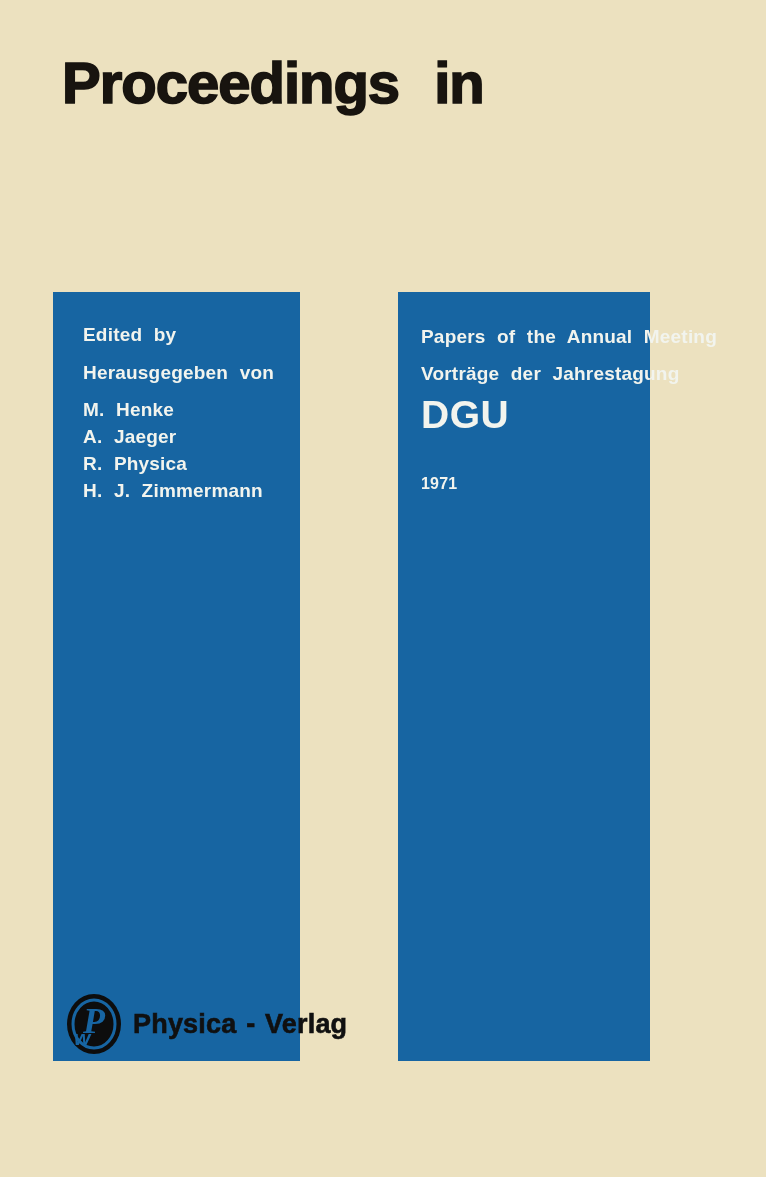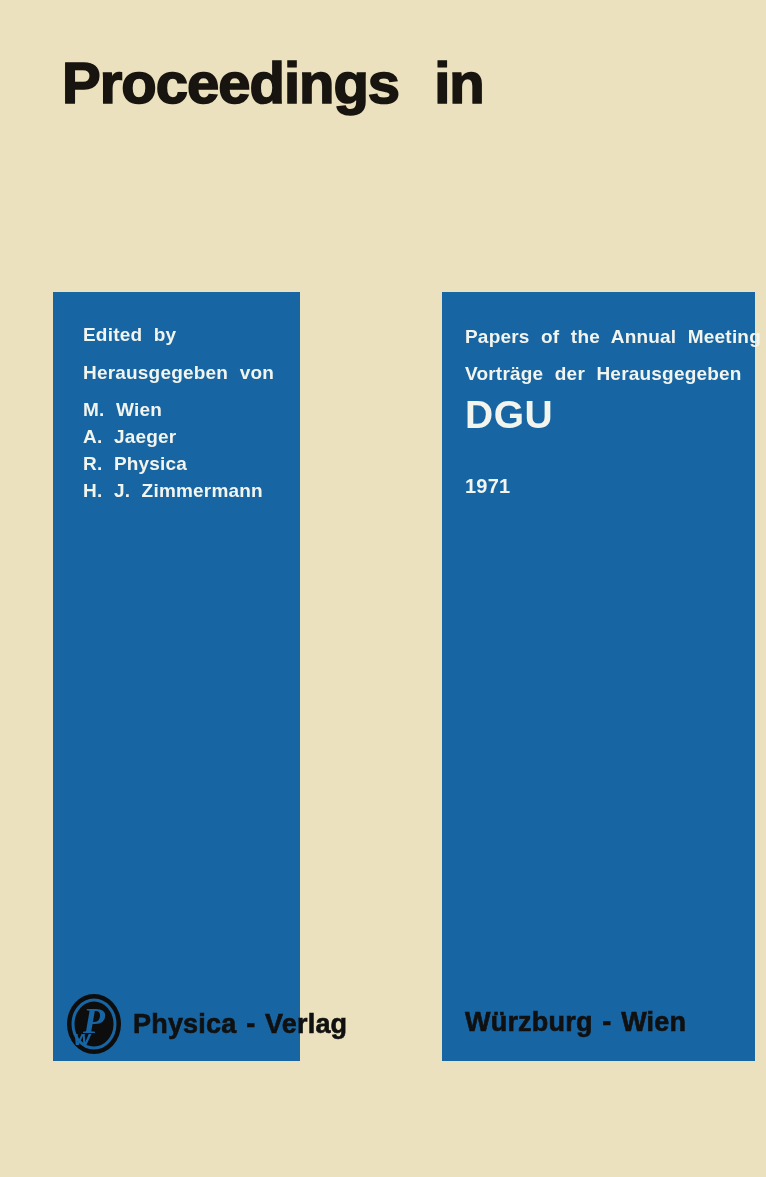--- a/index.html
+++ b/index.html
@@ -37,21 +37,21 @@
   .title-line.l1{top:54px;}
   .title-line.l2{top:156px;}
   
   .panel{
     position:absolute;
     top:292px;
     height:769px;
     background:var(--blue);
   }
   .panel-left{left:53px;width:247px;}
-  .panel-right{left:398px;width:313px;margin-left:44px;}
+  .panel-right{left:398px;width:252px;}
   .p-text{
     position:absolute;
     color:var(--panel-text);
     font-size:19px;
     font-weight:bold;
     letter-spacing:.2px;
     word-spacing:6px;
     white-space:nowrap;
     line-height:1;
   }
@@ -59,21 +59,21 @@
   .panel-right .p-text{left:23px;}
   .pos-edited{top:33px;}
   .pos-heraus{top:71px;}
   .pos-name0{top:108px;}
   .pos-name1{top:135px;}
   .pos-name2{top:162px;}
   .pos-name3{top:189px;}
   .pos-sub1{top:35px;}
   .pos-sub2{top:72px;}
   .pos-org{top:103px;font-size:39px;letter-spacing:.5px;}
-  .pos-year{top:184px;font-size:20px;}
+  .pos-year{top:184px;font-size:16px;}
   
   .footer-row{
     position:absolute;
     bottom:6px;left:13px;
     height:62px;
     display:flex;
     align-items:center;
     gap:11px;
   }
   .pub-text{
@@ -95,42 +95,39 @@
 </head>
 <body>
 
 <div class="cover">
 
   <div class="title-line l1">Proceedings in</div>
 
   <div class="panel panel-left">
     <div class="p-text pos-edited">Edited by</div>
     <div class="p-text pos-heraus">Herausgegeben von</div>
-    <div class="p-text pos-name0">M. Wien</div>
+    <div class="p-text pos-name0">M. Henke</div>
     <div class="p-text pos-name1">A. Jaeger</div>
     <div class="p-text pos-name2">R. Physica</div>
     <div class="p-text pos-name3">H. J. Zimmermann</div>
 
     <div class="footer-row">
       <span class="logo">
         <svg viewBox="0 0 56 62" width="56" height="62" xmlns="http://www.w3.org/2000/svg">
           <ellipse cx="28" cy="31" rx="27" ry="30" fill="#0d0d0d"></ellipse>
           <ellipse cx="28" cy="31" rx="21" ry="24" fill="none" stroke="#1765A2" stroke-width="3"></ellipse>
           <text x="17" y="40" font-family="Liberation Serif, serif" font-style="italic" font-weight="bold" font-size="36" fill="#1765A2">P</text>
           <text x="8" y="52" font-family="Liberation Sans, sans-serif" font-style="italic" font-weight="bold" font-size="21" fill="#1765A2">w</text>
         </svg>
       </span>
       <span class="pub-text">Physica - Verlag</span>
     </div>
   </div>
 
   <div class="panel panel-right">
     <div class="p-text pos-sub1">Papers of the Annual Meeting</div>
-    <div class="p-text pos-sub2">Vorträge der Herausgegeben</div>
+    <div class="p-text pos-sub2">Vorträge der Jahrestagung</div>
     <div class="p-text pos-org">DGU</div>
     <div class="p-text pos-year">1971</div>
 
-    <div class="footer-row">
-      <span class="pub-text">Würzburg - Wien</span>
-    </div>
   </div>
 
 </div>
 
 </body></html>

